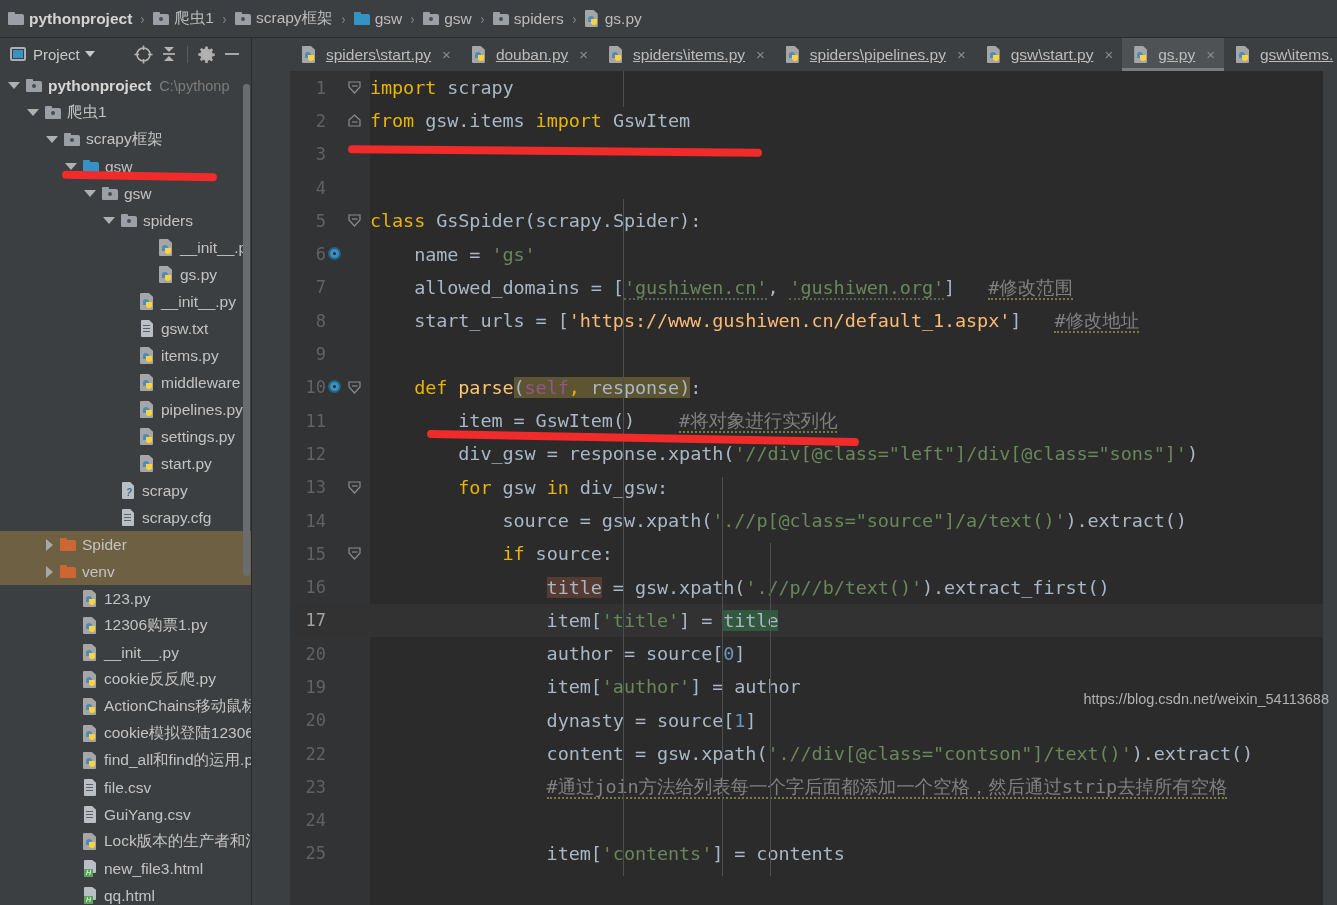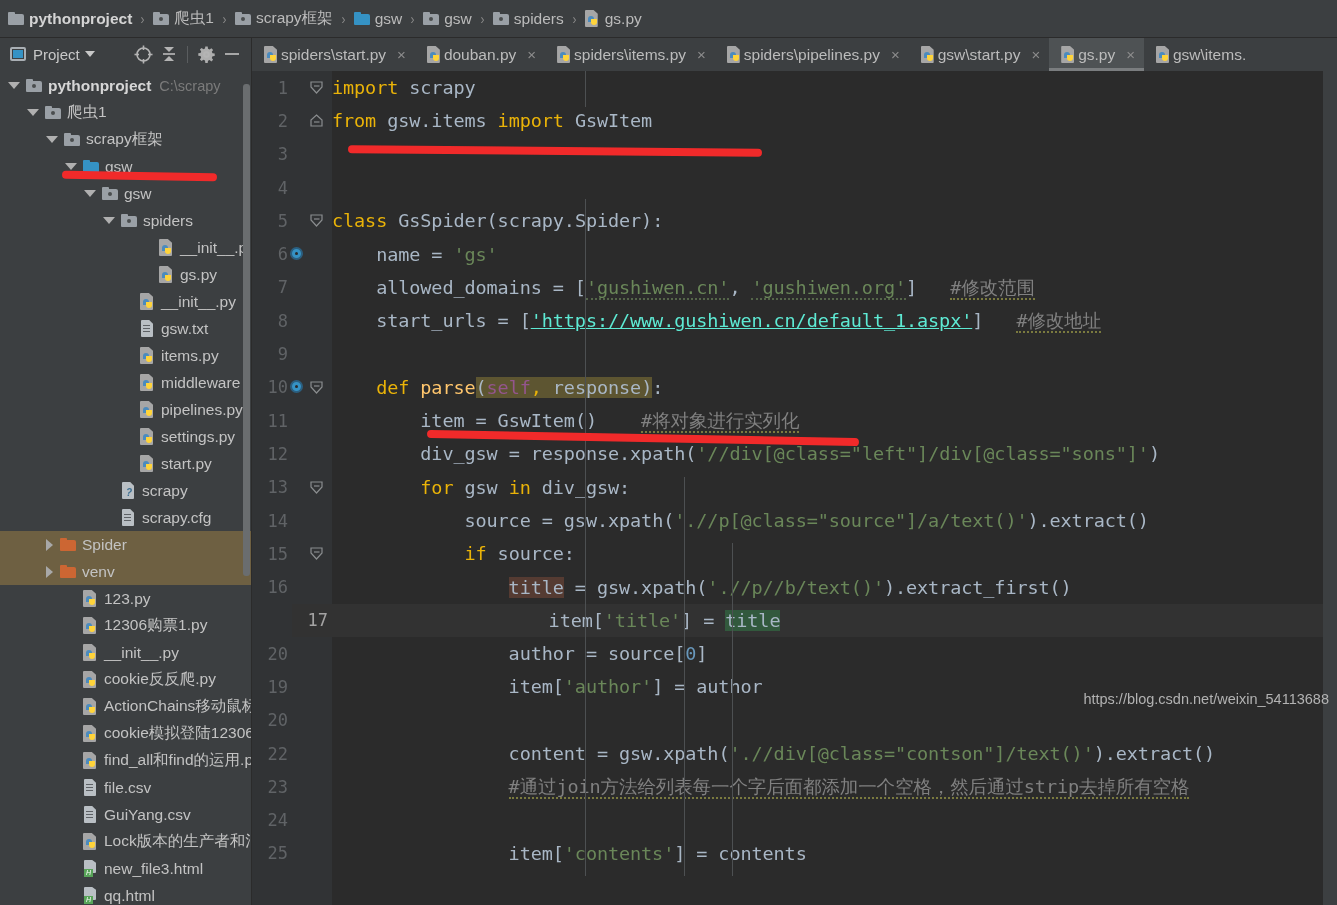--- a/index.html
+++ b/index.html
@@ -97,21 +97,21 @@
     position: absolute; left: 1px; top: 0; width: 12px; height: 17px;
     background: #b9bfc4; border-radius: 1px;
     clip-path: polygon(0 0, 68% 0, 100% 22%, 100% 100%, 0 100%);
   }
   .ic-unk .q {
     position: absolute; left: 5px; top: 5px; font-size: 10px; color: #3c6e91;
     font-weight: bold; font-family: "Liberation Sans", sans-serif;
   }
 
   
-  .body-row { display: flex; height: 867px; }
+  .body-row { display: flex; height: 867px; gap: 38px; }
 
   
   .project-panel {
     width: 252px; flex: 0 0 252px;
     background: #3c3f41;
     display: flex; flex-direction: column;
     border-right: 1px solid #2b2b2b;
     position: relative;
   }
   .panel-header {
@@ -183,61 +183,61 @@
   }
   .etab {
     display: flex; align-items: center; padding: 0 9px 0 12px;
     position: relative; flex: 0 0 auto;
   }
   .etab.active { background: #4e5254; }
   .etab.active::after {
     content:""; position:absolute; left:0; right:0; bottom:0; height:3px;
     background:#7a7d7f;
   }
-  .etab-label { color: #bcbcbc; font-size: 15.5px; margin-left: 2px; white-space: nowrap; }
+  .etab-label { color: #bcbcbc; font-size: 15.5px; margin-left: 9px; white-space: nowrap; text-decoration: underline; }
   .etab-close {
     color: #8d8d8d; font-size: 15px; margin-left: 11px; line-height: 1;
   }
 
   .editor {
     flex: 1; background: #2b2b2b; position: relative; overflow: hidden;
     font-family: "DejaVu Sans Mono", "Liberation Mono", monospace;
   }
   .gutter {
     position: absolute; left: 0; top: 0; bottom: 0; width: 80px;
     background: #313335;
   }
   .code-area { position: absolute; left: 0; top: 0; right: 0; bottom: 0; }
 
   .cline {
     height: 33.3px; display: flex; align-items: center;
     position: relative; white-space: pre;
   }
-  .cline.current { background: #323232; margin-left: 40px; }
+  .cline.current { background: #323232; }
   .cline.current .lnum { color: #a4a3a3; }
   .lnum {
     width: 36px; text-align: right; color: #606366; font-size: 17px;
     flex: 0 0 auto; font-family: "DejaVu Sans Mono", monospace;
   }
   .gmark { width: 44px; flex: 0 0 auto; position: relative; height: 33px; }
   .ctext {
     font-size: 18.5px; color: #a9b7c6; line-height: 33px;
     font-family: "DejaVu Sans Mono", "Liberation Mono", monospace;
     letter-spacing: -0.1px;
   }
 
   
   .kw { color: #eab308; }
   .fn { color: #ffc66d; }
   .str { color: #6a8759; }
   .cmt { color: #808080; }
   .num { color: #6897bb; }
   .self { color: #94558d; }
   .ident { color: #a9b7c6; }
-  .urlstr { color: #5eead4; text-decoration: underline; }
+  .urlstr { color: #fdba74; }
   .hl-param { background: #5d5531; }
   .hl-brown { background: #553b32; }
   .hl-green { background: #32593d; }
   .wavy {
     border-bottom: 2px dotted #7a7a3f;
   }
   .wavy-g { border-bottom: 2px dotted #55664a; }
 
   
   .fold {
@@ -396,21 +396,21 @@
       <div class="tree" id="tree">
           <div class="trow">
             <span class="tw" style="width: 8px;"></span>
             <span class="arrow-d"></span>
             <span class="ic ic-folder">
               <i class="tab"></i>
               <i class="body"></i>
               <i class="dot"></i>
             </span>
             <span class="tlabel bold">pythonproject</span>
-            <span class="tpath">C:\scrapy</span>
+            <span class="tpath">C:\pythonp</span>
           </div>
           <div class="trow">
             <span class="tw" style="width: 27px;"></span>
             <span class="arrow-d"></span>
             <span class="ic ic-folder">
               <i class="tab"></i>
               <i class="body"></i>
               <i class="dot"></i>
             </span>
             <span class="tlabel">爬虫1</span>
@@ -811,21 +811,21 @@
                   </svg></span></span><span class="ctext">&nbsp;&nbsp;&nbsp;&nbsp;&nbsp;&nbsp;&nbsp;&nbsp;<span class="kw">for</span> <span class="ident">gsw</span> <span class="kw">in</span> <span class="ident">div_gsw</span>:</span></div>
             <div class="cline"><span class="lnum">14</span><span class="gmark"></span><span class="ctext">&nbsp;&nbsp;&nbsp;&nbsp;&nbsp;&nbsp;&nbsp;&nbsp;&nbsp;&nbsp;&nbsp;&nbsp;<span class="ident">source</span> = <span class="ident">gsw</span>.<span class="ident">xpath</span>(<span class="str">'.//p[@class="source"]/a/text()'</span>).<span class="ident">extract</span>()</span></div>
             <div class="cline"><span class="lnum">15</span><span class="gmark"><span class="fold"><svg width="13" height="13">
                     <polygon points="1,1 12,1 12,6 6.5,12 1,6" fill="none" stroke="#8a8d8f" stroke-width="1.2"></polygon>
                     <line x1="4" y1="5" x2="9.5" y2="5" stroke="#8a8d8f" stroke-width="1.2"></line>
                   </svg></span></span><span class="ctext">&nbsp;&nbsp;&nbsp;&nbsp;&nbsp;&nbsp;&nbsp;&nbsp;&nbsp;&nbsp;&nbsp;&nbsp;<span class="kw">if</span> <span class="ident">source</span>:</span></div>
             <div class="cline"><span class="lnum">16</span><span class="gmark"></span><span class="ctext">&nbsp;&nbsp;&nbsp;&nbsp;&nbsp;&nbsp;&nbsp;&nbsp;&nbsp;&nbsp;&nbsp;&nbsp;&nbsp;&nbsp;&nbsp;&nbsp;<span class="ident hl-brown">title</span> = <span class="ident">gsw</span>.<span class="ident">xpath</span>(<span class="str">'.//p//b/text()'</span>).<span class="ident">extract_first</span>()</span></div>
             <div class="cline current"><span class="lnum">17</span><span class="gmark"></span><span class="ctext">&nbsp;&nbsp;&nbsp;&nbsp;&nbsp;&nbsp;&nbsp;&nbsp;&nbsp;&nbsp;&nbsp;&nbsp;&nbsp;&nbsp;&nbsp;&nbsp;<span class="ident">item</span>[<span class="str">'title'</span>] = <span class="ident hl-green">title</span></span></div>
             <div class="cline"><span class="lnum">20</span><span class="gmark"></span><span class="ctext">&nbsp;&nbsp;&nbsp;&nbsp;&nbsp;&nbsp;&nbsp;&nbsp;&nbsp;&nbsp;&nbsp;&nbsp;&nbsp;&nbsp;&nbsp;&nbsp;<span class="ident">author</span> = <span class="ident">source</span>[<span class="num">0</span>]</span></div>
             <div class="cline"><span class="lnum">19</span><span class="gmark"></span><span class="ctext">&nbsp;&nbsp;&nbsp;&nbsp;&nbsp;&nbsp;&nbsp;&nbsp;&nbsp;&nbsp;&nbsp;&nbsp;&nbsp;&nbsp;&nbsp;&nbsp;<span class="ident">item</span>[<span class="str">'author'</span>] = <span class="ident">author</span></span></div>
-            <div class="cline"><span class="lnum">20</span><span class="gmark"></span></div>
+            <div class="cline"><span class="lnum">20</span><span class="gmark"></span><span class="ctext">&nbsp;&nbsp;&nbsp;&nbsp;&nbsp;&nbsp;&nbsp;&nbsp;&nbsp;&nbsp;&nbsp;&nbsp;&nbsp;&nbsp;&nbsp;&nbsp;<span class="ident">dynasty</span> = <span class="ident">source</span>[<span class="num">1</span>]</span></div>
             <div class="cline"><span class="lnum">22</span><span class="gmark"></span><span class="ctext">&nbsp;&nbsp;&nbsp;&nbsp;&nbsp;&nbsp;&nbsp;&nbsp;&nbsp;&nbsp;&nbsp;&nbsp;&nbsp;&nbsp;&nbsp;&nbsp;<span class="ident">content</span> = <span class="ident">gsw</span>.<span class="ident">xpath</span>(<span class="str">'.//div[@class="contson"]/text()'</span>).<span class="ident">extract</span>()</span></div>
             <div class="cline"><span class="lnum">23</span><span class="gmark"></span><span class="ctext">&nbsp;&nbsp;&nbsp;&nbsp;&nbsp;&nbsp;&nbsp;&nbsp;&nbsp;&nbsp;&nbsp;&nbsp;&nbsp;&nbsp;&nbsp;&nbsp;<span class="cmt wavy">#通过join方法给列表每一个字后面都添加一个空格，然后通过strip去掉所有空格</span></span></div>
             <div class="cline"><span class="lnum">24</span><span class="gmark"></span></div>
             <div class="cline"><span class="lnum">25</span><span class="gmark"></span><span class="ctext">&nbsp;&nbsp;&nbsp;&nbsp;&nbsp;&nbsp;&nbsp;&nbsp;&nbsp;&nbsp;&nbsp;&nbsp;&nbsp;&nbsp;&nbsp;&nbsp;<span class="ident">item</span>[<span class="str">'contents'</span>] = <span class="ident">contents</span></span></div>
           </div>
         <div class="right-gutter"></div>
       <div style="position: absolute; left: 333px; top: 0px; height: 36px; width: 1px; background: rgb(77, 80, 82);"></div>
           <div style="position: absolute; left: 333px; top: 128px; height: 172px; width: 1px; background: rgb(77, 80, 82);"></div>
           <div style="position: absolute; left: 333px; top: 295px; height: 120px; width: 1px; background: rgb(77, 80, 82);"></div>
           <div style="position: absolute; left: 333px; top: 390px; height: 75px; width: 1px; background: rgb(77, 80, 82);"></div>

